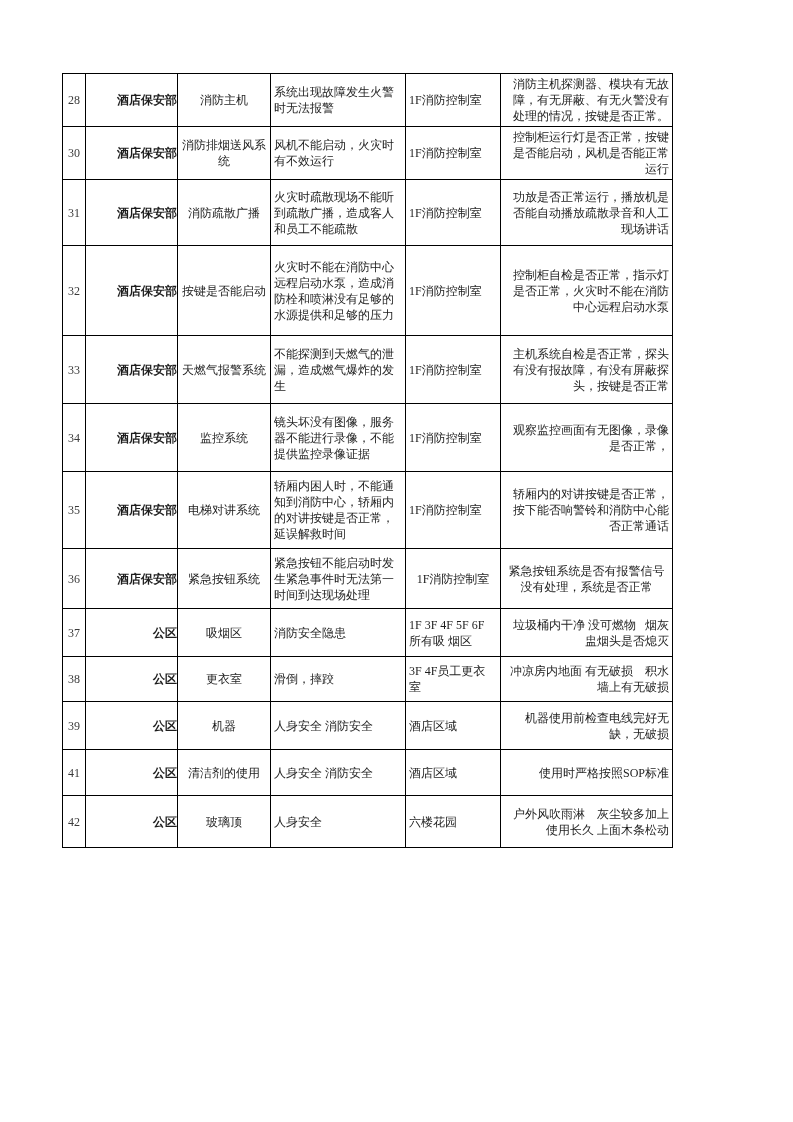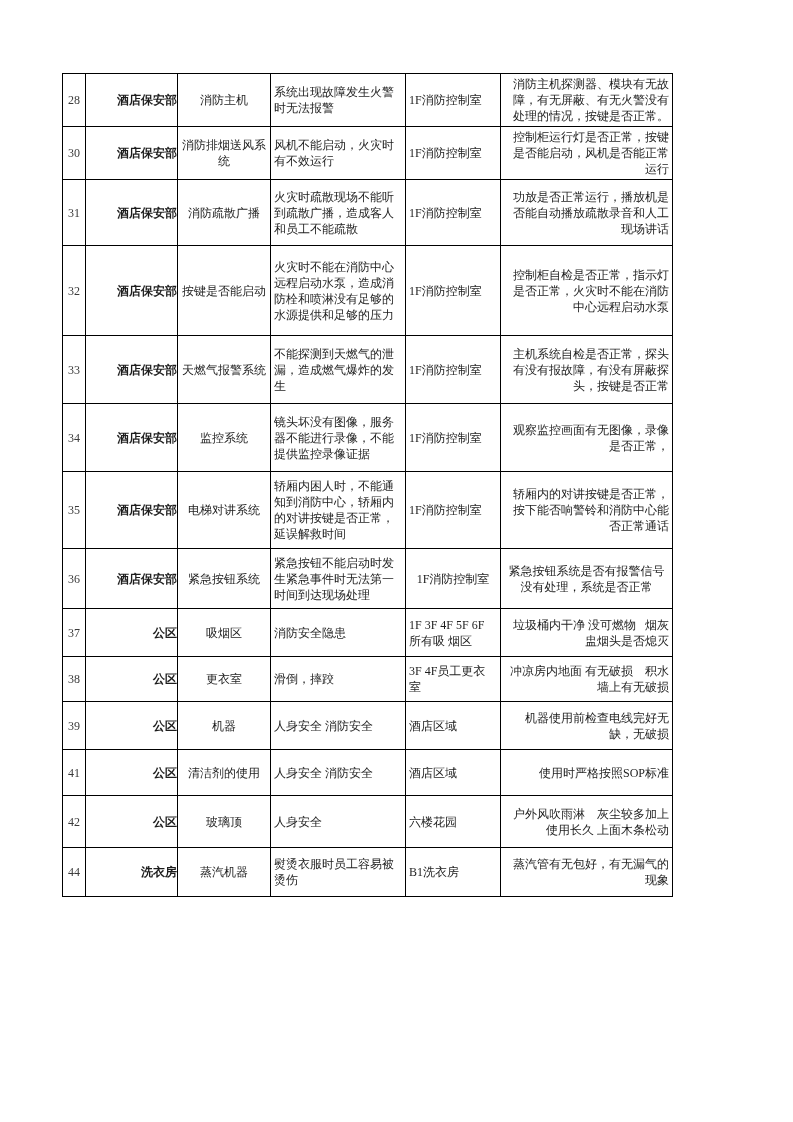--- a/index.html
+++ b/index.html
@@ -173,23 +173,15 @@
     <td class="c-check">使用时严格按照SOP标准</td>
   </tr>
         <tr style="height: 52px;">
     <td class="c-num">42</td>
     <td class="c-dept">公区</td>
     <td class="c-item">玻璃顶</td>
     <td class="c-risk">人身安全</td>
     <td class="c-loc">六楼花园</td>
     <td class="c-check">户外风吹雨淋    灰尘较多加上使用长久 上面木条松动</td>
   </tr>
-        <tr style="height: 49px;">
-    <td class="c-num">44</td>
-    <td class="c-dept">洗衣房</td>
-    <td class="c-item">蒸汽机器</td>
-    <td class="c-risk">熨烫衣服时员工容易被烫伤</td>
-    <td class="c-loc">B1洗衣房</td>
-    <td class="c-check">蒸汽管有无包好，有无漏气的现象</td>
-  </tr>
       </tbody>
   </table>
 </div>
 
 </body></html>

